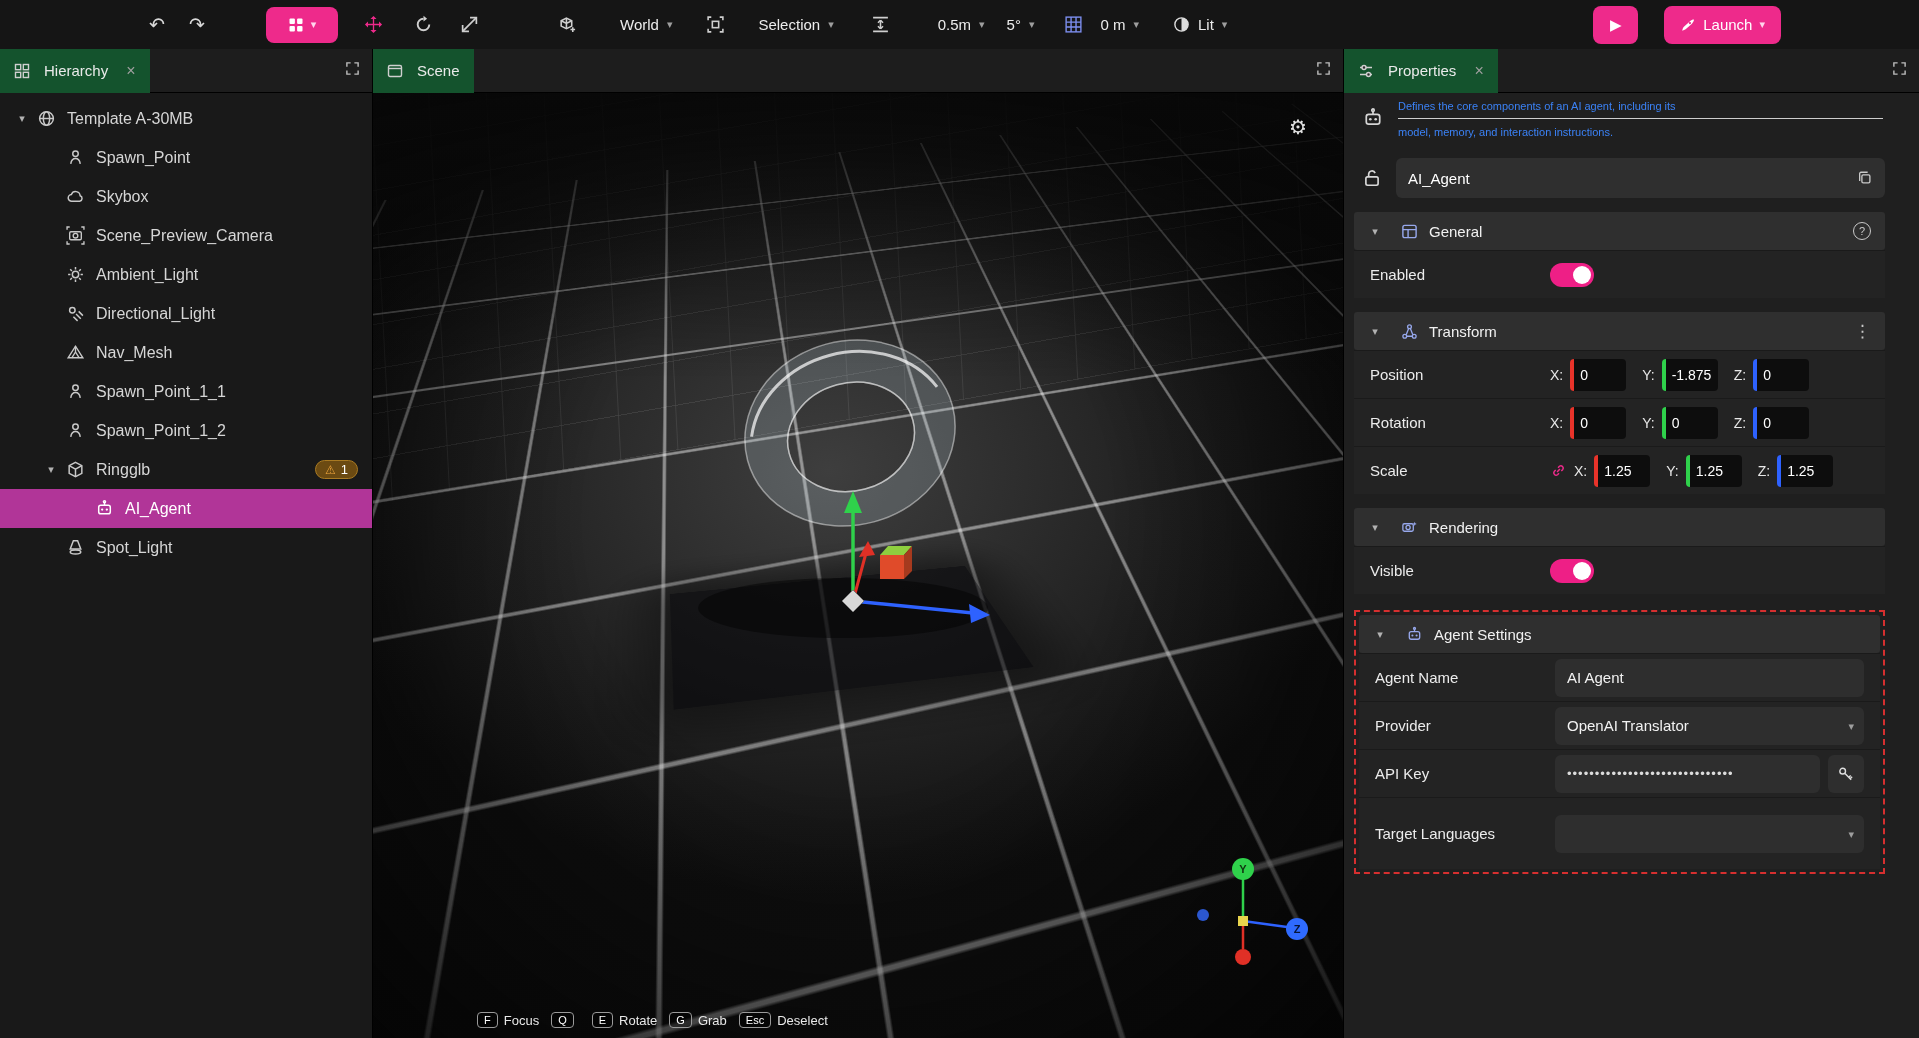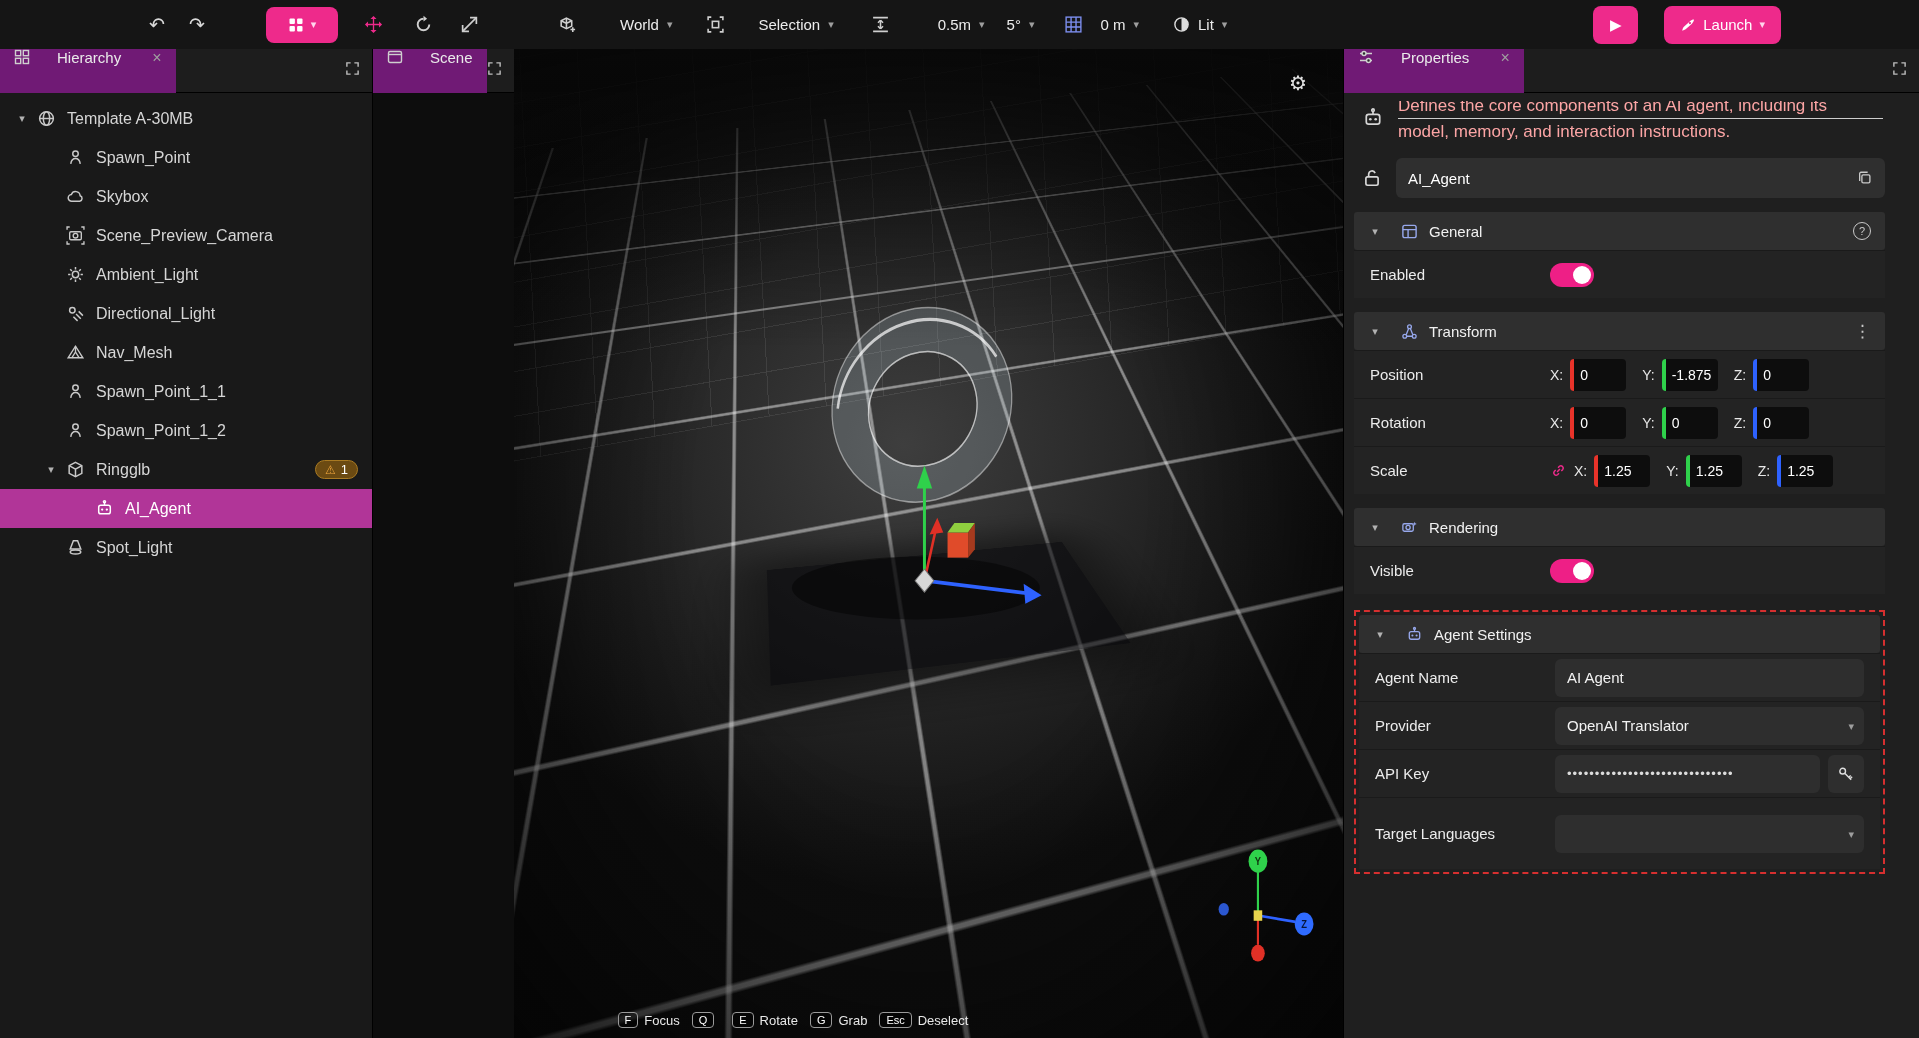--- a/index.html
+++ b/index.html
@@ -17,43 +17,43 @@
     display:flex; align-items:center; justify-content:center; gap:7px; cursor:pointer; }
   .dd { display:flex; align-items:center; gap:8px; font-size:15px; color:#ececec; cursor:pointer; }
   .chev { font-size:11px; color:#9e9e9e; line-height:1; }
   .btn-pink .chev { color:#ffd5ec; }
   .pink-ic { color:#ee2a8b; }
   .blue-ic { color:#7d8ff0; }
 
   
   .main { flex:1; display:flex; min-height:0; }
   .panel-tabs { height:44px; background:#1d1d1d; display:flex; align-items:center; border-bottom:1px solid #000; flex:0 0 44px; }
-  .ptab { height:44px; display:flex; align-items:flex-start; gap:27px; padding:0 14px;
-    background:#701a75; font-size:15px; color:#eaeaea; cursor:pointer; }
+  .ptab { height:44px; display:flex; align-items:center; gap:14px; padding:0 14px;
+    background:#14532d; font-size:15px; color:#eaeaea; cursor:pointer; }
   .ptab svg { width:16px; height:16px; color:#cfcfcf; }
   .tab-close { color:#9f9f9f; font-size:16px; margin-left:4px; cursor:pointer; }
   .expand-btn { margin-left:auto; margin-right:12px; color:#bdbdbd; cursor:pointer; }
   .expand-btn svg { width:15px; height:15px; }
 
   
   .hier { width:373px; flex:0 0 373px; background:#191919; display:flex; flex-direction:column; border-right:1px solid #000; }
   .tree { padding-top:6px; }
   .trow { height:39px; display:flex; align-items:center; font-size:16px; color:#d6d6d6;
     padding-left:calc(15px + var(--d)*29px); cursor:pointer; }
   .tchev { width:14px; margin-right:8px; font-size:11px; color:#b2b2b2; text-align:center; }
   .trow svg { width:19px; height:19px; flex:0 0 19px; margin-right:11px; color:#c9c9c9; }
   .trow.sel { background:#b13598; color:#fff; }
   .trow.sel svg { color:#fff; }
   .badge { margin-left:auto; margin-right:14px; background:#6b4a12; border:1px solid #a97a22;
     color:#f2b04a; display:flex; align-items:center; gap:5px; padding:1px 9px; border-radius:10px; font-size:13px; }
   .badge .b-ic { color:#f0a63c; font-size:12px; }
   .badge .b-num { color:#fff; }
 
   
-  .vcol { flex:1; min-width:0; display:flex; }
+  .vcol { flex:1; min-width:0; display:flex; flex-direction:column; }
   .viewport { position:relative; flex:1; overflow:hidden;
     background: radial-gradient(ellipse 55% 45% at 47% 40%, #3e3e3e 0%, #272727 50%, #0f0f0f 100%); }
   .gplane { position:absolute; left:50%; top:6%; width:3400px; height:3600px; margin-left:-1700px;
     transform-origin:50% 0;
     transform: perspective(800px) rotateX(57deg) rotateZ(-11deg);
     background-image:
       repeating-linear-gradient(90deg, rgba(255,255,255,.45) 0 2px, transparent 2px 84px),
       repeating-linear-gradient(0deg, rgba(255,255,255,.45) 0 2px, transparent 2px 84px); }
   .gupper { position:absolute; left:-6%; right:-6%; top:-12%; height:46%; opacity:.14;
     transform: rotate(-10deg) skewX(-7deg);
@@ -73,21 +73,21 @@
     font-size:13px; color:#e8e8e8; }
   .hint { display:flex; align-items:center; gap:6px; }
   .kcap { border:1px solid #9a9a9a; border-radius:4px; padding:1px 6px; font-size:11px;
     background:rgba(0,0,0,.35); color:#fff; }
 
   
   .props { width:576px; flex:0 0 576px; background:#1f1f1f; display:flex; flex-direction:column; border-left:1px solid #000; }
   .pbody { flex:1; overflow:hidden; padding:6px 34px 8px 10px; }
   .desc { display:flex; gap:14px; padding:2px 2px 0 8px; }
   .desc svg { width:22px; height:22px; margin-top:6px; color:#d5d5d5; flex:0 0 22px; }
-  .desc-text { font-size:17px; color:#fca5a5; line-height:20px; flex:1; }
+  .desc-text { font-size:11px; color:#3b82f6; line-height:20px; flex:1; }
   .desc-l1 { height:15px; overflow:hidden; }
   .desc-l1 span { display:block; margin-top:-5px; }
   .desc-div { height:1px; background:rgba(255,255,255,.78); margin:2px 0 3px; }
   .name-row { display:flex; align-items:center; gap:14px; margin:16px 0 0 8px; }
   .name-row > svg { width:20px; height:20px; color:#d8d8d8; flex:0 0 20px; }
   .name-field { flex:1; height:40px; background:#2f2f2f; border-radius:6px; display:flex;
     align-items:center; padding:0 12px; font-size:15px; color:#fff; }
   .copy-ic { margin-left:auto; color:#c9c9c9; cursor:pointer; }
   .copy-ic svg { width:16px; height:16px; display:block; }
 

